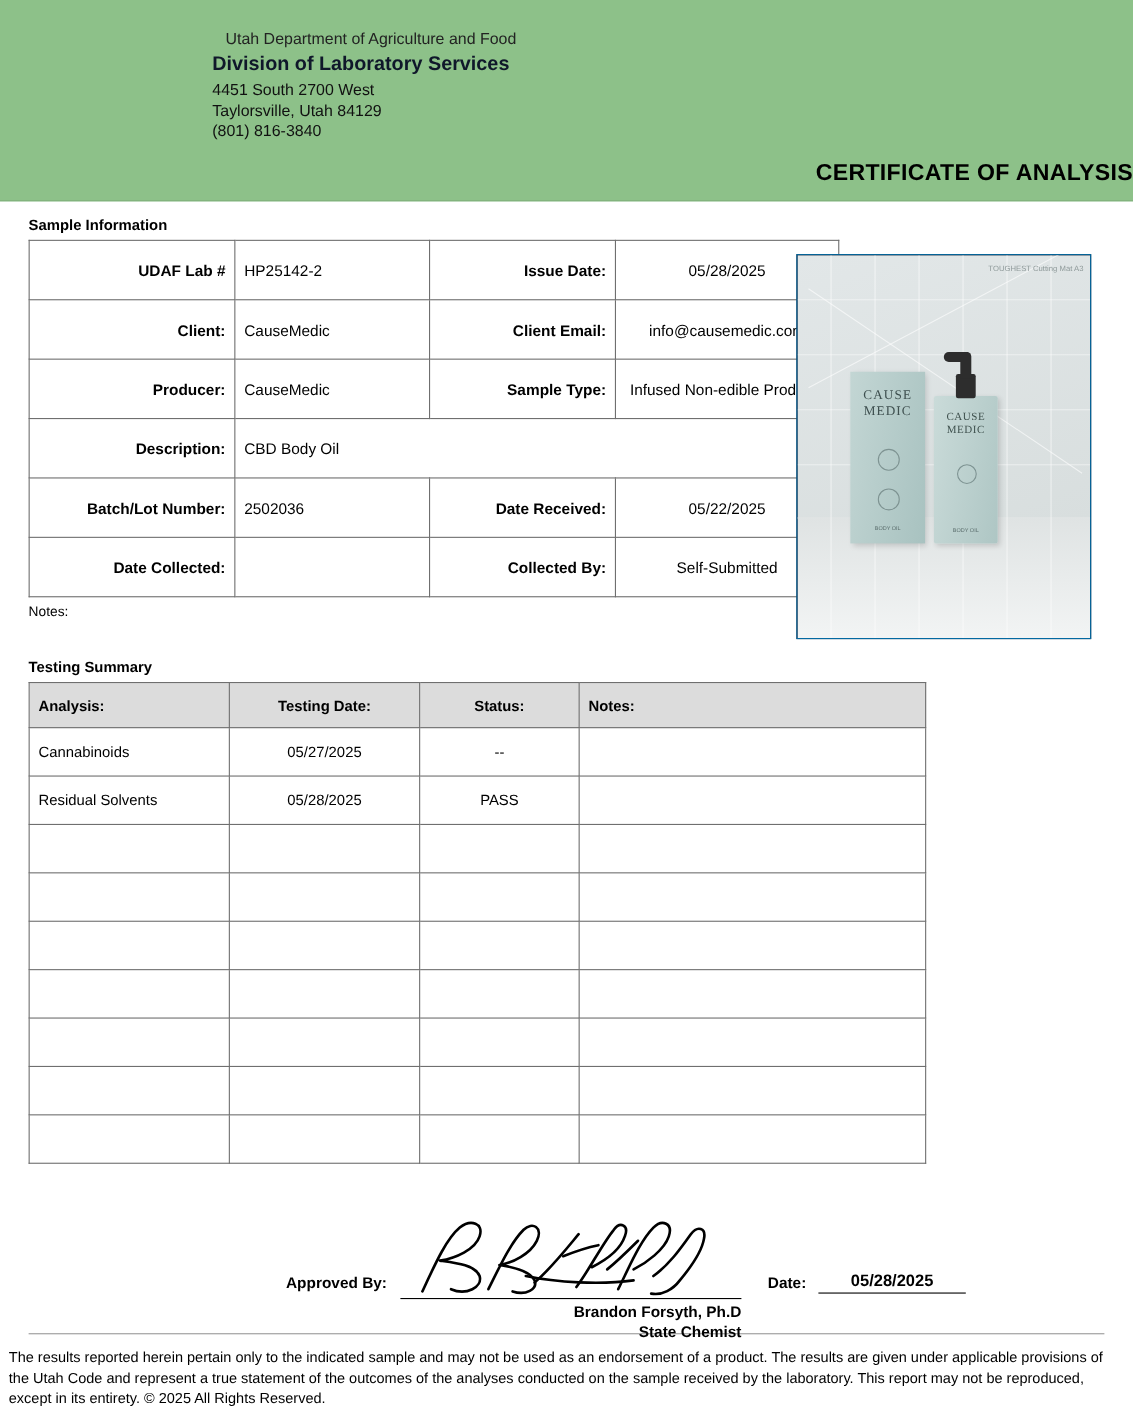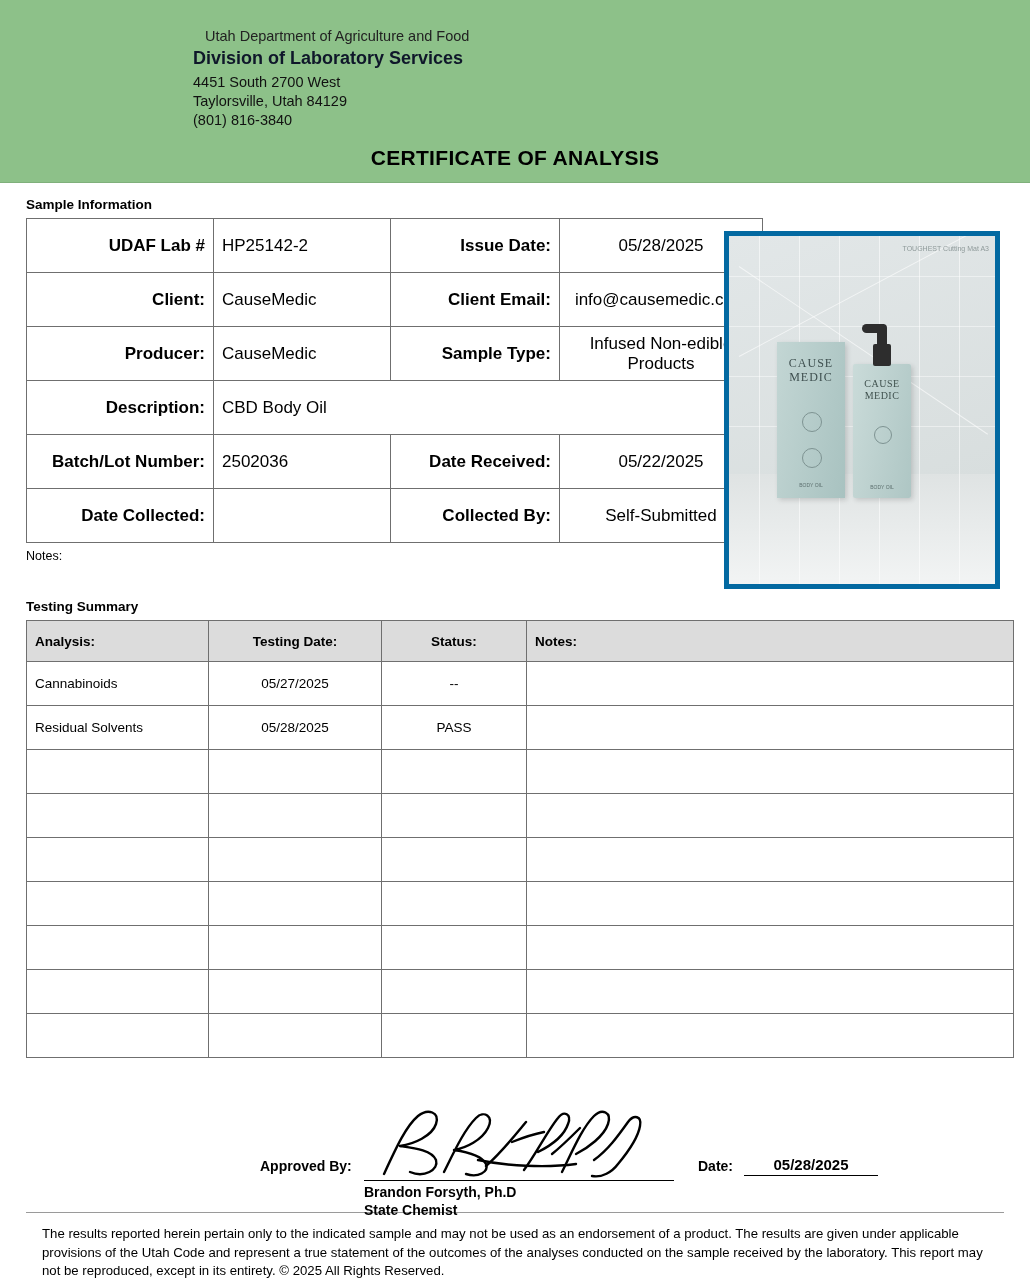--- a/index.html
+++ b/index.html
@@ -132,21 +132,21 @@
   }
   .header-text .line1 { font-size: 14.5px; color: #222; margin-left: 12px; }
   .header-text .line2 { font-size: 18px; font-weight: bold; color: #0f172a; margin: 1px 0 2px; }
   .header-text .line3,
   .header-text .line4,
   .header-text .line5 { font-size: 14.5px; color: #111; }
   .coa-title {
     position: absolute;
     left: 0; right: 0;
     top: 146px;
-    text-align: center;
+    text-align: right;
     font-size: 21px;
     font-weight: bold;
     letter-spacing: 0.3px;
   }
 
   
   .content {
     position: relative;
     padding: 0 26px;
   }
@@ -161,21 +161,21 @@
     position: relative;
   }
   table.sample {
     border-collapse: collapse;
     width: 676px;
     table-layout: fixed;
   }
   table.sample td {
     border: 1px solid #6f6f6f;
     height: 49px;
-    font-size: 17px;
+    font-size: 14px;
     vertical-align: middle;
     padding: 2px 8px;
   }
   td.lbl {
     text-align: right;
     font-weight: bold;
     width: 170px;
   }
   td.val {
     text-align: left;
@@ -194,21 +194,21 @@
     width: 186px;
   }
   td.small { font-size: 12px; }
 
   .photo {
     position: absolute;
     left: 698px;
     top: 13px;
     width: 266px;
     height: 348px;
-    border: 5px solid #0369a1;
+    border: 1px solid #0369a1;
     overflow: hidden;
     background: #0f172a;
   }
   .photo .floor {
     position: absolute;
     left: 0; right: 0; bottom: 0;
     height: 110px;
     background: linear-gradient(#dfe3e3, #f2f4f4);
   }
   .photo .wall {
@@ -364,21 +364,21 @@
   }
 
   .notes-line {
     font-size: 12.5px;
     margin-top: 6px;
   }
 
   
   table.summary {
     border-collapse: collapse;
-    width: 988px;
+    width: 816px;
     table-layout: fixed;
     margin-top: 4px;
   }
   table.summary th {
     background: #dcdcdc;
     border: 1px solid #6f6f6f;
     height: 38px;
     font-size: 13.5px;
     font-weight: bold;
   }
@@ -421,21 +421,21 @@
     left: 340px;
     top: 22px;
     width: 300px;
     height: 74px;
   }
   .sig-name {
     position: absolute;
     left: 338px;
     top: 98px;
     width: 310px;
-    text-align: left;
+    text-align: right;
     font-size: 14px;
     line-height: 1.25;
   }
   .date-label {
     position: absolute;
     left: 672px;
     top: 72px;
     font-size: 14px;
   }
   .date-value {
@@ -448,21 +448,21 @@
     border-bottom: 1px solid #000;
     padding-bottom: 2px;
   }
 
   
   .footer-rule {
     border-top: 1px solid #9a9a9a;
     margin: 6px 26px 0 26px;
   }
   .footer {
-    padding: 12px 26px 0 42px;
+    padding: 12px 26px 0 8px;
     font-size: 13.2px;
     line-height: 1.42;
     text-align: left;
   }
 </style>
 </head>
 <body>
 
 <div class="header">
 

